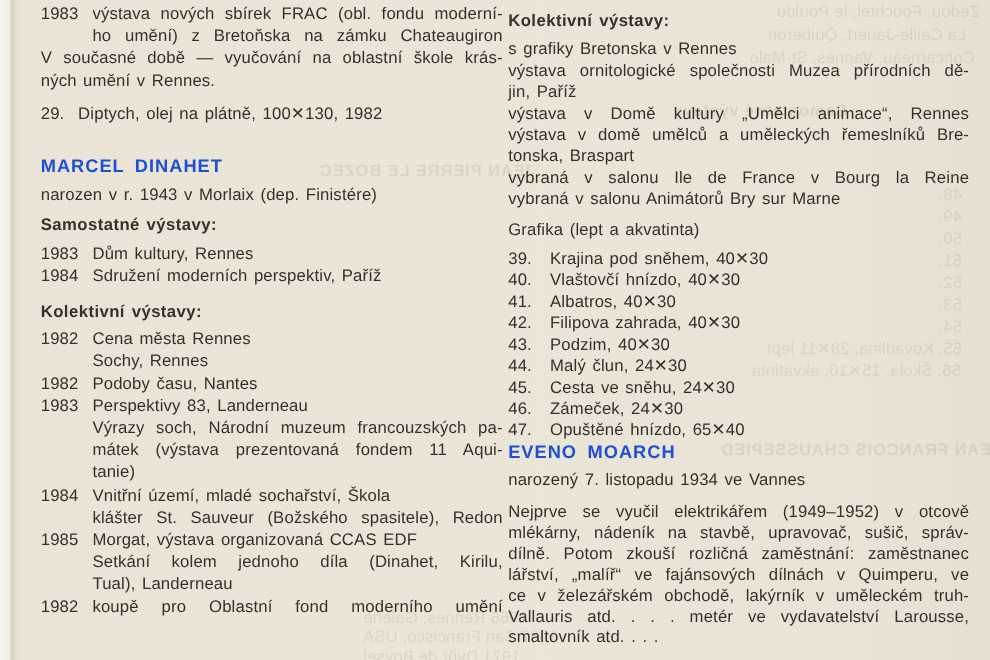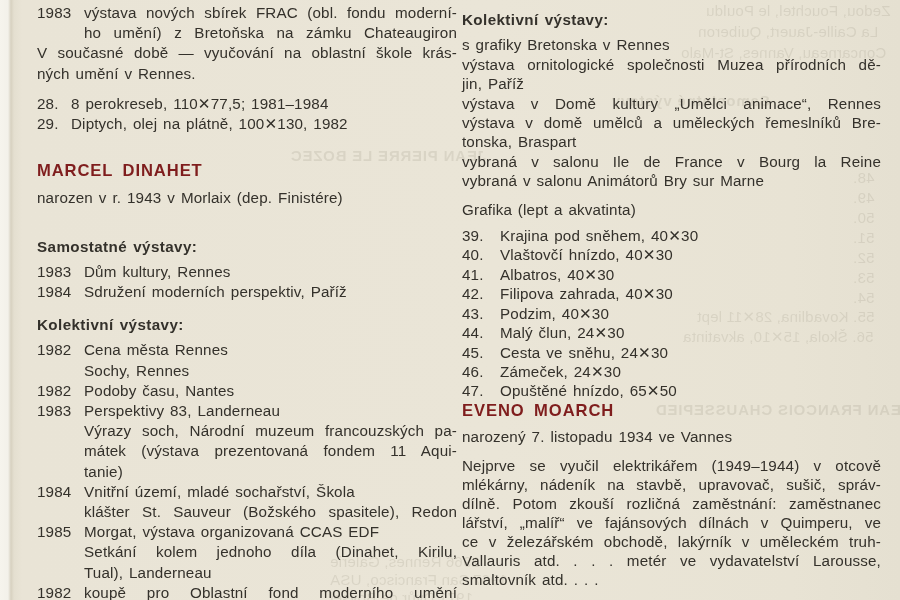--- a/index.html
+++ b/index.html
@@ -13,32 +13,32 @@
     position:absolute;inset:0;
     background:linear-gradient(90deg,
       #f6f4ed 0px,#f3f1ea 8px,#d7d1c0 11px,#e4dfd0 14px,
       #e9e4d6 22px,#eae5d7 55%,#e8e3d4 88%,#e5e0d1 100%);
   }
   .col{position:absolute;top:0;font-size:15.2px;line-height:20.2px;letter-spacing:.15px;word-spacing:1.5px}
   .col-left{left:37px;width:420px;padding-top:3px}
   .col-right{left:462px;width:419px;padding-top:10px;line-height:19.4px}
   .j{text-align:justify;text-align-last:justify}
   .h{font-weight:bold;letter-spacing:.4px}
-  .artist-name{font-weight:bold;font-size:16.6px;letter-spacing:.9px;word-spacing:4px;color:#7f1d1d}
+  .artist-name{font-weight:bold;font-size:16.6px;letter-spacing:.9px;word-spacing:4px;color:#1d4ed8}
   .entry{display:flex}
   .entry .yr{flex:none;width:47px}
   .entry .etxt{flex:1;min-width:0}
   .witem{display:flex}
   .witem .no{flex:none;width:34px}
   .col-right .witem .no{width:38px}
   .witem .wtxt{flex:1}
   .mt-works{margin-top:10px}
   .mt-artist{margin-top:27px}
   .mt-born{margin-top:7px}
-  .mt-head{margin-top:28px}
+  .mt-head{margin-top:7px}
   .mt-list{margin-top:5px}
   .mt-coll{margin-top:13px}
   .r-mt-group{margin-top:6px}
   .r-mt-graf{margin-top:9px}
   .r-mt-works{margin-top:7px}
   .r-mt-artist{}
   .r-mt-born{margin-top:7px}
   .r-mt-bio{margin-top:9px;line-height:19.1px}
   
   .ghost{
@@ -84,24 +84,20 @@
     <span class="etxt">
       <div class="j">výstava nových sbírek FRAC (obl. fondu moderní-</div>
       <div class="j">ho umění) z Bretoňska na zámku Chateaugiron</div>
     </span>
   </div>
   <div class="j">V současné době — vyučování na oblastní škole krás-</div>
   <div>ných umění v Rennes.</div>
 
   <div class="mt-works">
     <div class="witem">
-      <span class="no">28.</span>
-      <span class="wtxt">8 perokreseb, 110✕77,5; 1981–1984</span>
-    </div>
-    <div class="witem">
       <span class="no">29.</span>
       <span class="wtxt">Diptych, olej na plátně, 100✕130, 1982</span>
     </div>
   </div>
 
   <div class="artist-name mt-artist">MARCEL DINAHET</div>
   <div class="mt-born">narozen v r. 1943 v Morlaix (dep. Finistére)</div>
 
   <div class="h mt-head">Samostatné výstavy:</div>
   <div class="mt-list">
@@ -212,29 +208,29 @@
     <div class="witem">
       <span class="no">45.</span>
       <span class="wtxt">Cesta ve sněhu, 24✕30</span>
     </div>
     <div class="witem">
       <span class="no">46.</span>
       <span class="wtxt">Zámeček, 24✕30</span>
     </div>
     <div class="witem">
       <span class="no">47.</span>
-      <span class="wtxt">Opuštěné hnízdo, 65✕50</span>
+      <span class="wtxt">Opuštěné hnízdo, 65✕40</span>
     </div>
   </div>
 
   <div class="artist-name r-mt-artist">EVENO MOARCH</div>
   <div class="r-mt-born">narozený 7. listopadu 1934 ve Vannes</div>
 
   <div class="r-mt-bio">
-    <div class="j">Nejprve se vyučil elektrikářem (1949–1944) v otcově</div>
+    <div class="j">Nejprve se vyučil elektrikářem (1949–1952) v otcově</div>
     <div class="j">mlékárny, nádeník na stavbě, upravovač, sušič, správ-</div>
     <div class="j">dílně. Potom zkouší rozličná zaměstnání: zaměstnanec</div>
     <div class="j">lářství, „malíř“ ve fajánsových dílnách v Quimperu, ve</div>
     <div class="j">ce v železářském obchodě, lakýrník v uměleckém truh-</div>
     <div class="j">Vallauris atd. . . . metér ve vydavatelství Larousse,</div>
     <div>smaltovník atd. . . .</div>
   </div>
 
 </div>
 

